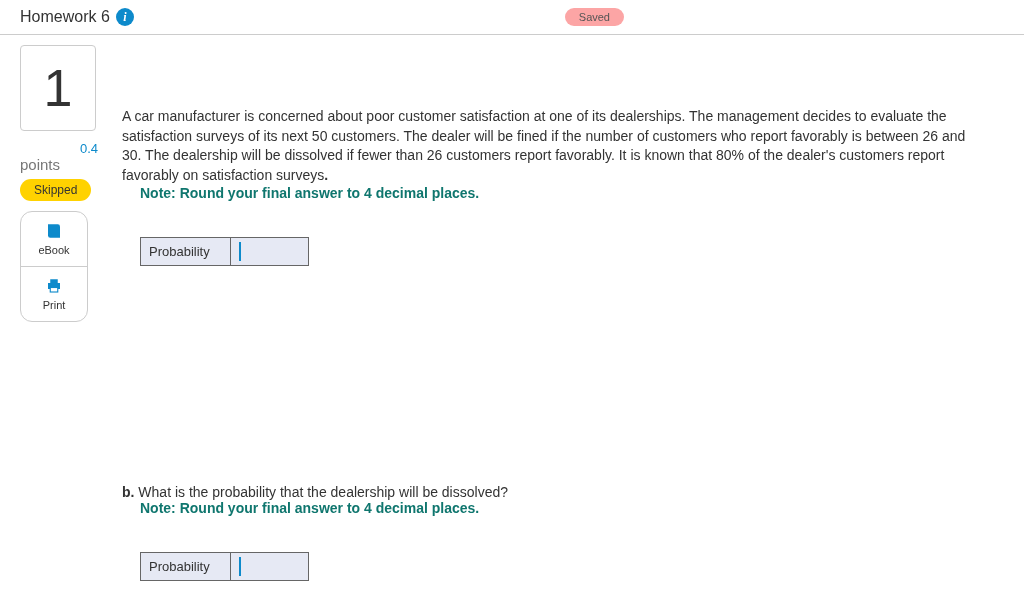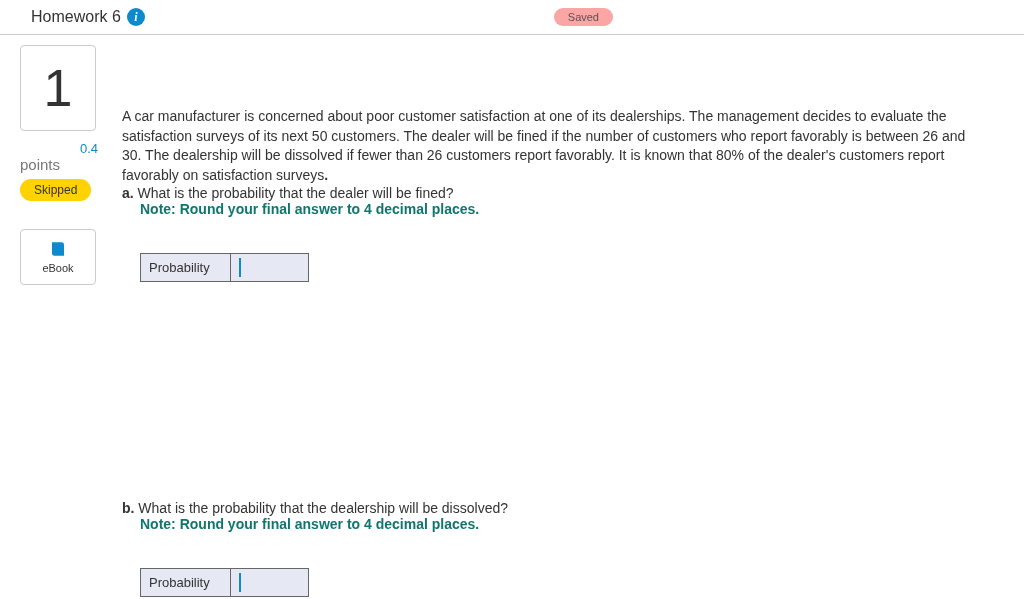--- a/index.html
+++ b/index.html
@@ -1,27 +1,27 @@
 <!DOCTYPE html>
 <html><head>
   <meta charset="utf-8">
   <style>
     * { box-sizing: border-box; margin: 0; padding: 0; }
     body { font-family: Arial, Helvetica, sans-serif; font-size: 14px; color: #333; background: #fff; width: 1024px; }
-    .top-bar { display: flex; align-items: center; padding: 8px 31px; border-bottom: 1px solid #ccc; text-align: right; }
+    .top-bar { display: flex; align-items: center; padding: 8px 20px; border-bottom: 1px solid #ccc; text-align: right; }
     .hw-title { font-size: 16px; color: #333; }
     .info-icon { display: inline-flex; align-items: center; justify-content: center; width: 18px; height: 18px; border-radius: 50%; background: #0d8acb; color: #fff; font-size: 12px; font-weight: bold; margin-left: 6px; font-style: italic; font-family: serif; }
     .saved-badge { margin-left: auto; margin-right: 380px; background: #fca5a5; color: #555; padding: 3px 14px; border-radius: 11px; font-size: 11px; }
     .content { display: flex; padding: 10px 20px 40px 20px; }
     .sidebar { width: 78px; margin-right: 24px; }
     .q-number-box { border: 1px solid #ccc; border-radius: 4px; width: 76px; height: 86px; display: flex; align-items: center; justify-content: center; font-size: 52px; color: #333; font-weight: 300; margin-bottom: 10px; }
     .points-val { color: #0d8acb; font-size: 13px; text-align: right; }
     .points-label { color: #777; font-size: 15px; margin-bottom: 6px; }
-    .skipped-badge { background: #ffd200; color: #333; padding: 4px 14px; border-radius: 12px; font-size: 12px; display: inline-block; margin-bottom: 28px; }
-    .side-tools { border: 1px solid #ccc; border-radius: 4px; width: 76px; }
+    .skipped-badge { background: #ffd200; color: #333; padding: 4px 14px; border-radius: 12px; font-size: 12px; display: inline-block; margin-bottom: 10px; }
+    .side-tools { border: 1px solid #ccc; border-radius: 12px; width: 68px; }
     .tool-item { border-bottom: 1px solid #ccc; padding: 10px 4px; text-align: center; font-size: 11px; color: #333; cursor: pointer; }
     .tool-item:last-child { border-bottom: none; }
     .tool-icon { display: flex; justify-content: center; margin-bottom: 4px; }
     .main { flex: 1; padding-top: 62px; }
     .problem-text { color: #333; line-height: 1.4; max-width: 860px; }
     .part { margin-bottom: 18px; }
     .part-label { font-weight: bold; }
     .note { color: #0f766e; font-weight: bold; margin-left: 18px; }
     .answer-table { border-collapse: collapse; margin: 36px 0 0 18px; padding-left: 28px; }
     .answer-table td { border: 1px solid #666; padding: 4px 8px; font-size: 13px; }
@@ -49,30 +49,37 @@
     <div class="side-tools">
       <div class="tool-item">
         <div class="tool-icon">
           <svg width="18" height="18" viewBox="0 0 24 24">
               <path fill="#0d8acb" d="M4 3h13a3 3 0 0 1 3 3v15H7a3 3 0 0 1-3-3V3z"></path>
               <path fill="#fff" d="M6 5h12v12H6z" opacity="0"></path>
             </svg>
         </div>
         <span>eBook</span>
       </div>
+      <div class="tool-item">
+        <div class="tool-icon">
+          <svg width="20" height="18" viewBox="0 0 24 24">
+              <rect x="4" y="8" width="16" height="8" fill="#0d8acb"></rect>
+              <rect x="7" y="3" width="10" height="5" fill="#0d8acb"></rect>
+              <rect x="7" y="14" width="10" height="6" fill="#fff" stroke="#0d8acb" stroke-width="1.5"></rect>
+            </svg>
+        </div>
+        <span>Print</span>
+      </div>
     </div>
   </div>
 
   <div class="main">
     <p class="problem-text"><span>A car manufacturer is concerned about poor customer satisfaction at one of its dealerships. The management decides to evaluate the satisfaction surveys of its next 50 customers. The dealer will be fined if the number of customers who report favorably is between 26 and 30. The dealership will be dissolved if fewer than 26 customers report favorably. It is known that 80% of the dealer's customers report favorably on satisfaction surveys</span><b>.</b></p>
 
     <div class="part">
-      <div>
-        <span class="part-label">a.</span><span> What is the probability that the dealer will be fined?</span>
-      </div>
       <div class="note">Note: Round your final answer to 4 decimal places.</div>
       <table class="answer-table">
         <tbody>
             <tr>
           <td class="label-cell">Probability</td>
           <td class="input-cell"><input type="text" value="" style=""></td>
         </tr>
       </tbody>
         </table>
     </div>

